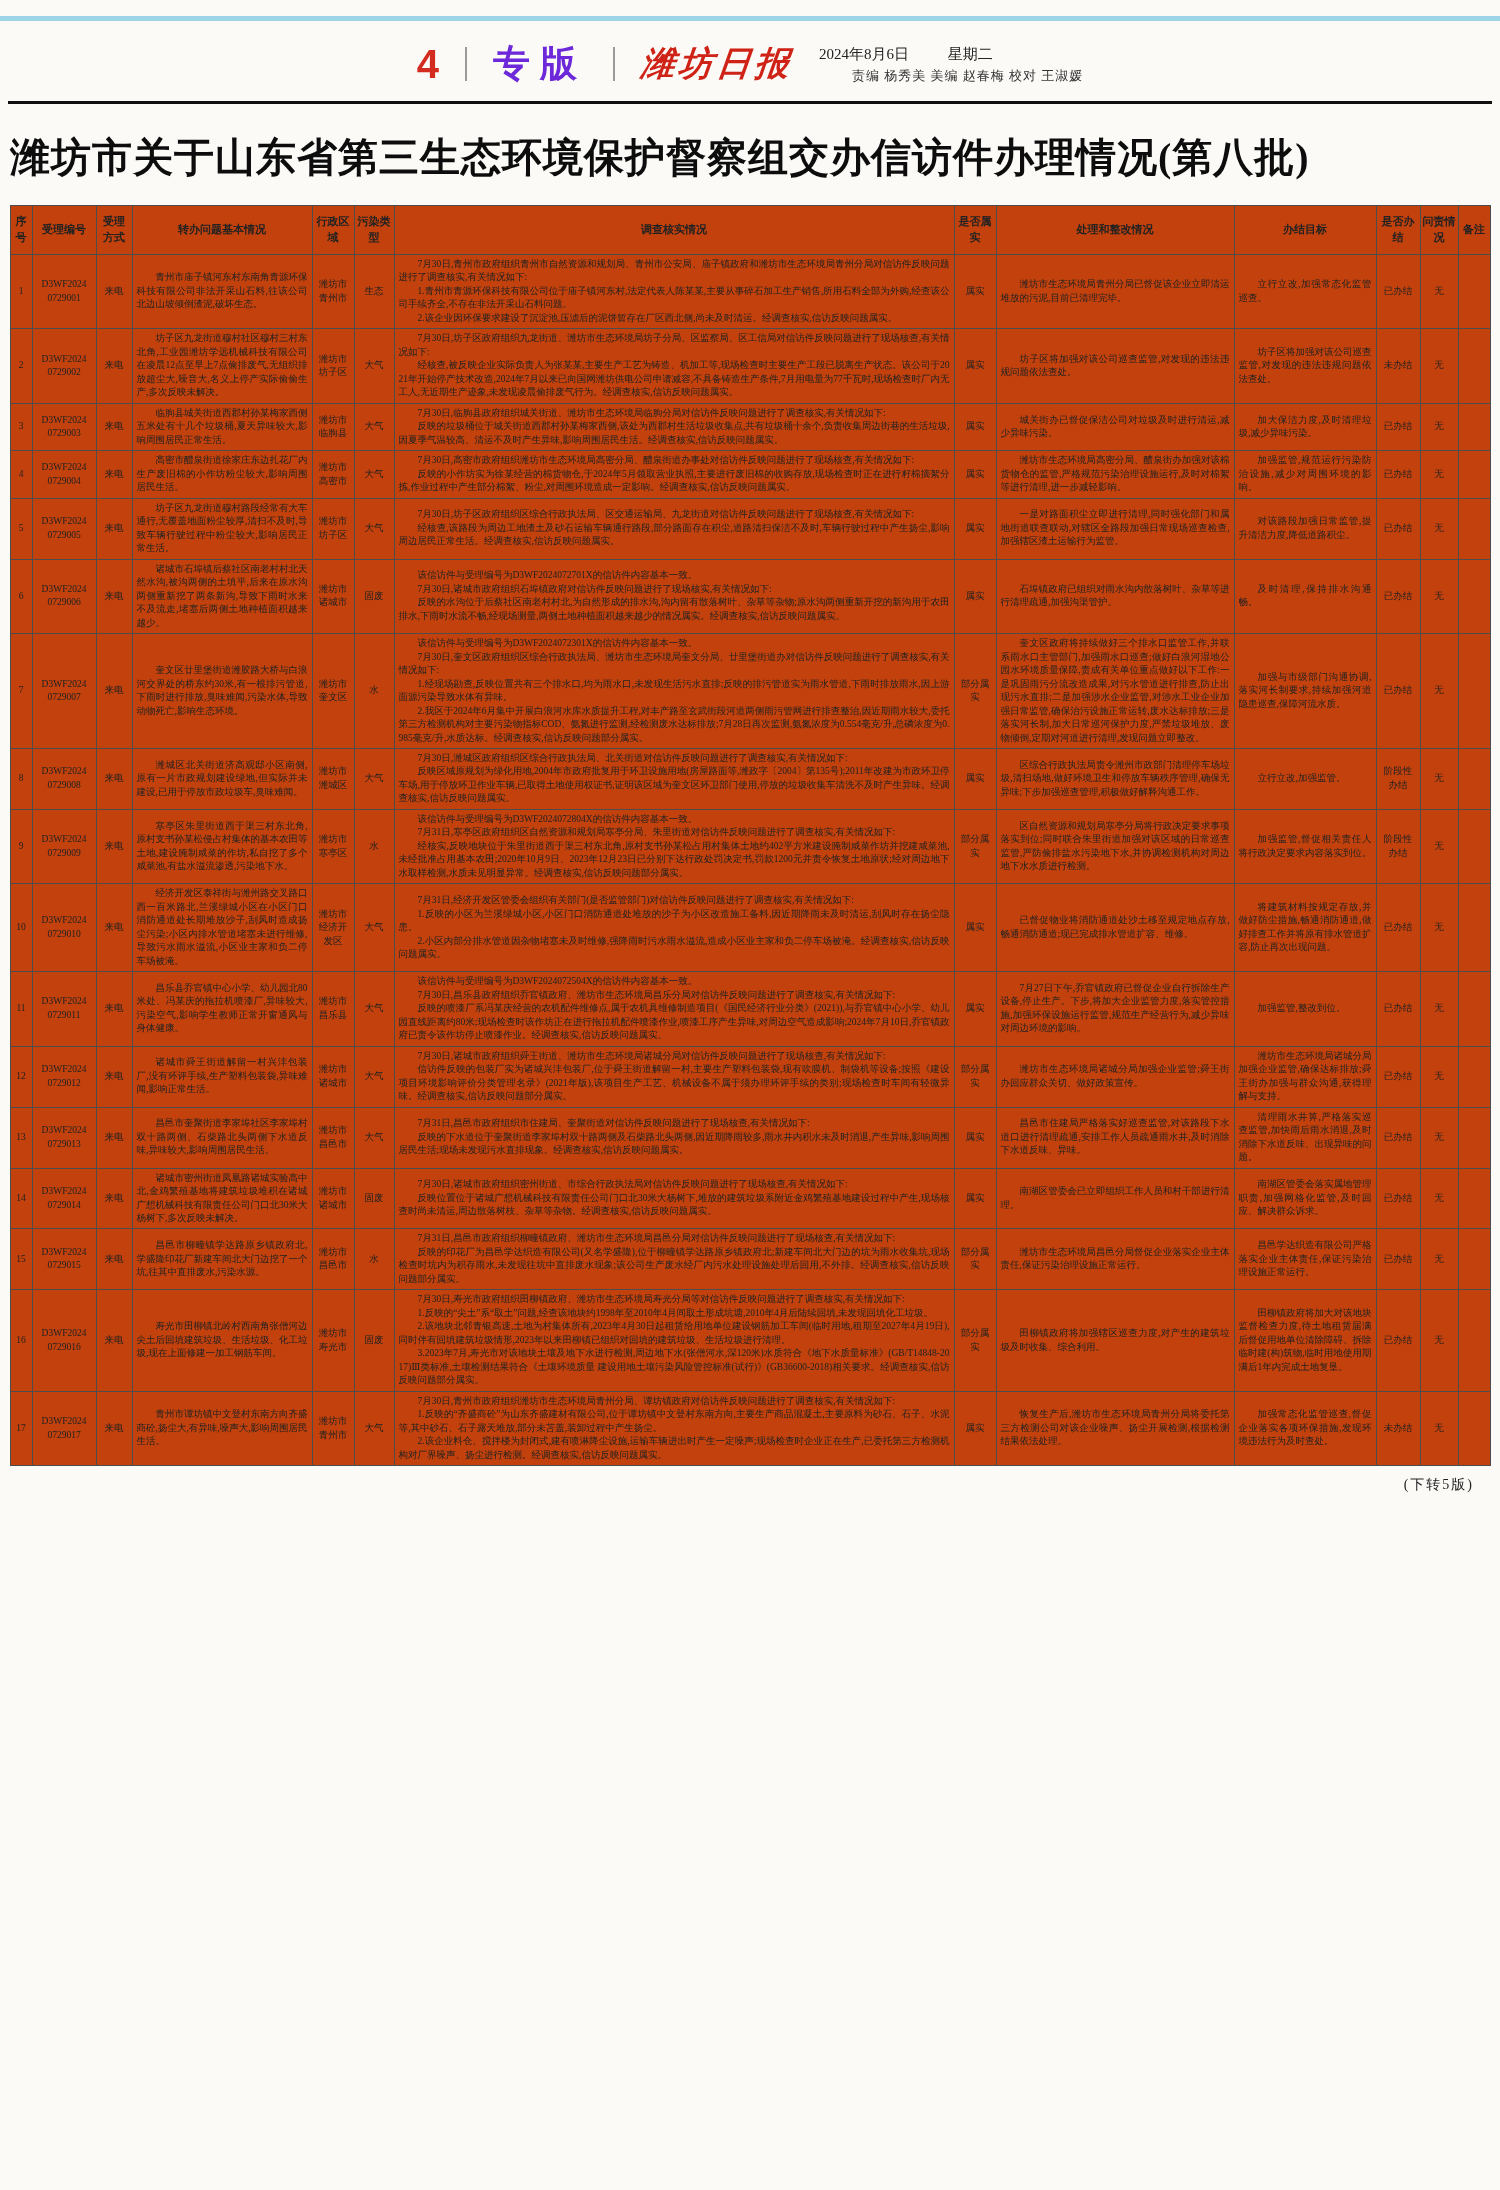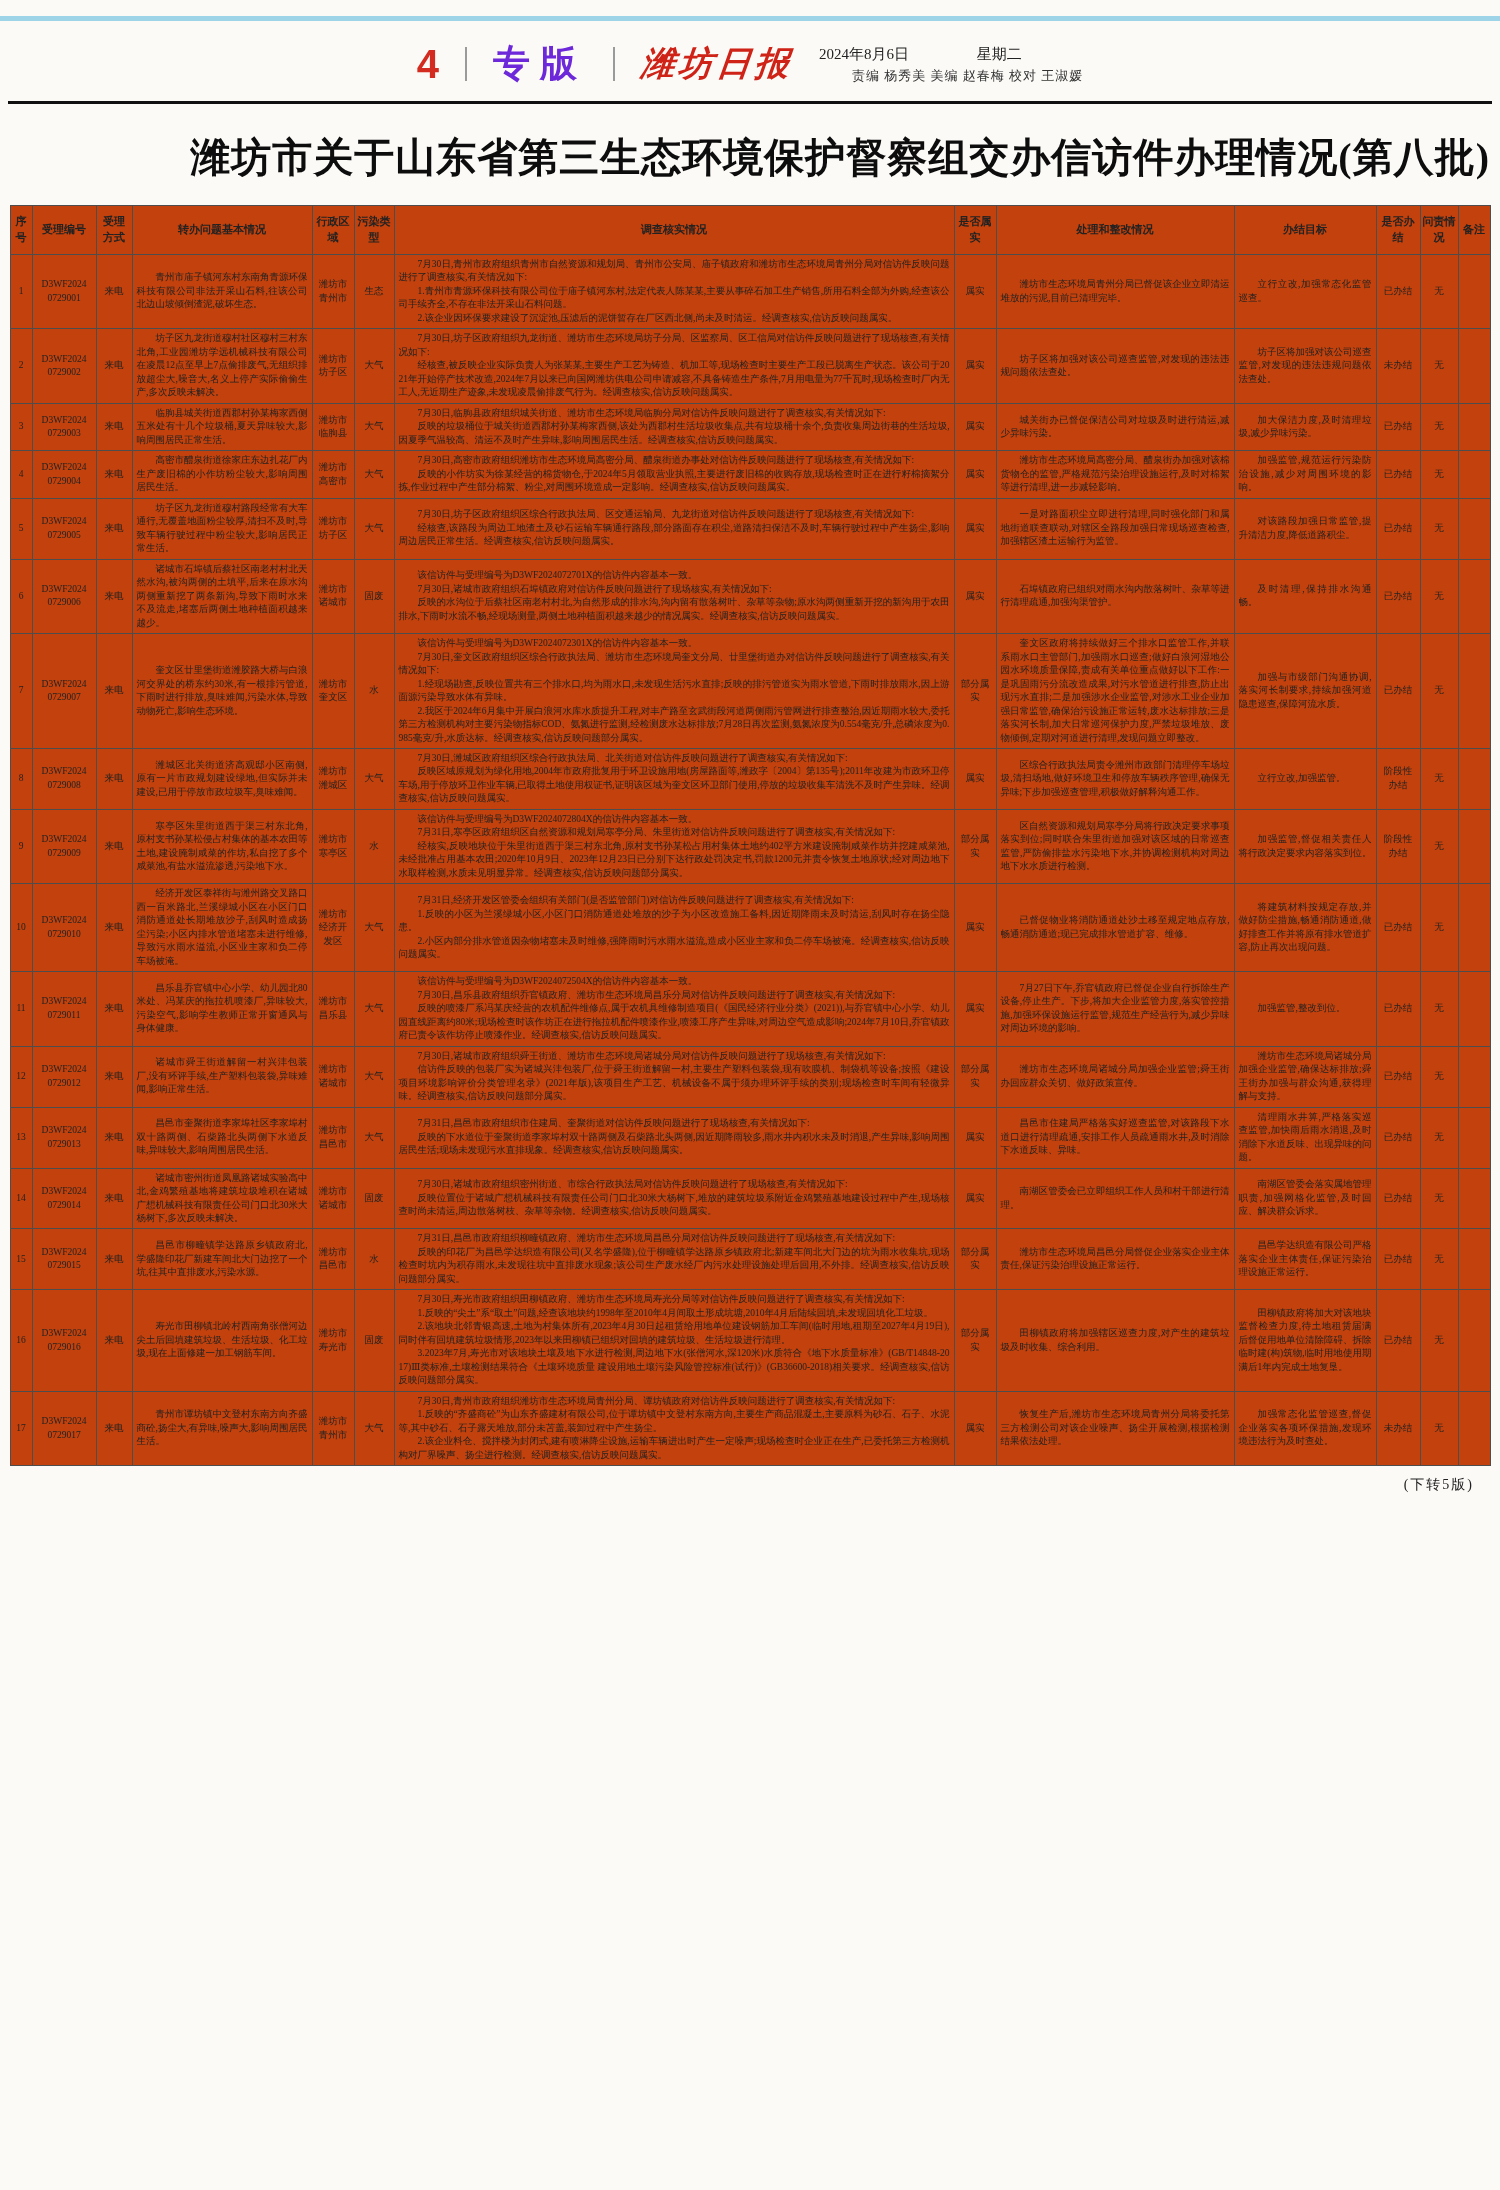--- a/index.html
+++ b/index.html
@@ -16,25 +16,25 @@
   }
   .page-num{color:#d42b20;font-size:40px;font-weight:bold;font-family:"Liberation Sans",sans-serif;}
   .vbar{width:2px;height:34px;background:#9a9a9a;}
   .section-name{color:#6d28d9;font-size:37px;font-weight:bold;letter-spacing:10px;}
   .paper-logo{
     color:#cf2318;font-size:34px;font-weight:bold;font-style:italic;
     letter-spacing:4px;transform:skewX(-6deg);
   }
   .mast-right{display:flex;flex-direction:column;justify-content:center;line-height:1.5;}
   .date-line{font-size:15px;color:#222;}
-  .date-line .wk{margin-left:64px;}
+  .date-line .wk{margin-left:35px;}
   .credits{font-size:13px;color:#333;letter-spacing:1px;margin-left:33px;}
   .black-rule{height:3px;background:#101010;margin:0 8px;}
   .main-title{
-    text-align:right;font-size:40px;font-weight:bold;color:#0d0d0d;
+    text-align:left;font-size:40px;font-weight:bold;color:#0d0d0d;
     margin:26px 10px 20px 10px;letter-spacing:1px;
     font-family:"Liberation Serif","DejaVu Serif",serif;
   }
   table.report{
     border-collapse:collapse;table-layout:fixed;
     margin:0 auto;width:1480px;background:#c2410c;
   }
   table.report th,table.report td{
     border:1px solid #4d4d4d;
     font-size:9.5px;line-height:1.42;color:#222;

